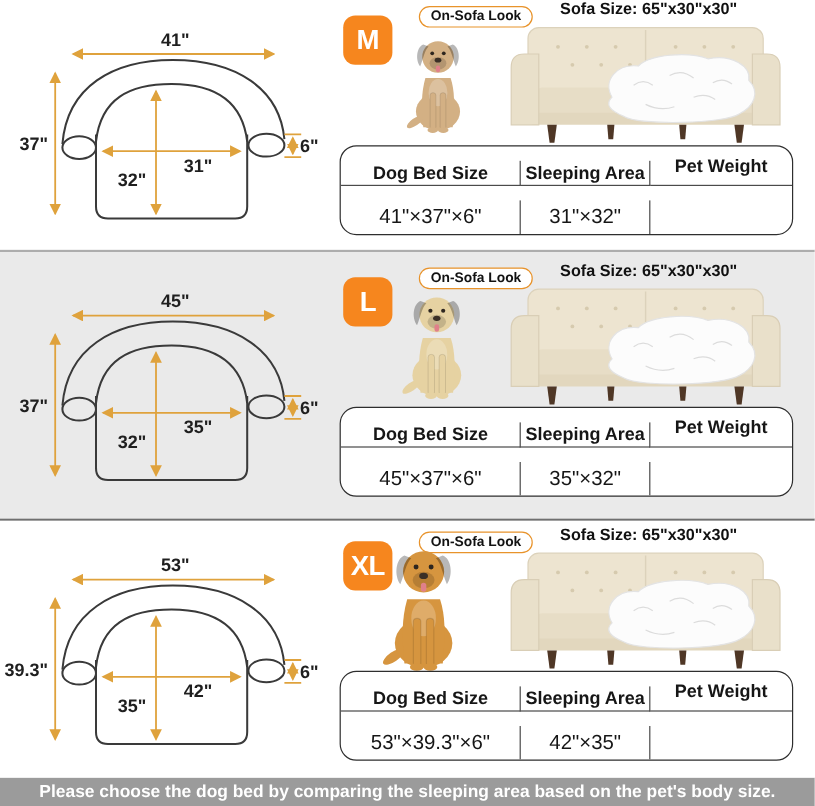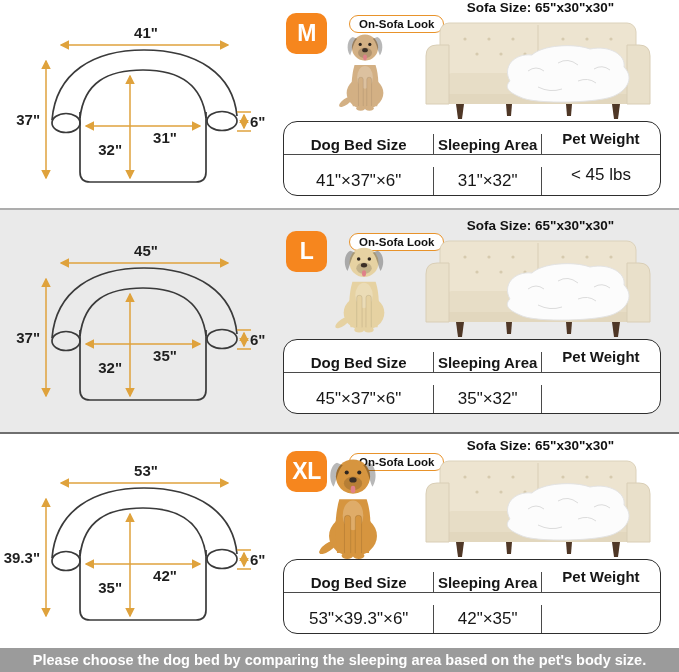--- a/index.html
+++ b/index.html
@@ -30,21 +30,21 @@
   }
 
   
   .badge {
     position:absolute; left:286px; top:13px; width:41px; height:41px;
     background:#F6861E; border-radius:10px;
     color:#fff; font-weight:bold; font-size:23px; letter-spacing:-0.5px;
     display:flex; align-items:center; justify-content:center;
   }
   .onsofa {
-    position:absolute; left:349px; top:15px;
+    position:absolute; left:349px; top:5px;
     background:#fff; border:1.5px solid #E8932B; border-radius:9px;
     padding:2px 9px; font-size:11.5px; font-weight:600; color:#111;
     white-space:nowrap;
   }
   .sofa-size {
     position:absolute; left:418px; top:0; width:245px;
     text-align:center; font-size:13.5px; font-weight:600; color:#111;
     white-space:nowrap;
   }
 
@@ -187,21 +187,20 @@
       <div class="sofa-size">Sofa Size: 65"x30"x30"</div>
       <svg class="sofa" viewBox="0 0 240 106">
         <use href="#sofa-shape" xlink:href="#sofa-shape"></use>
       </svg>
       <div class="spec-table">
         <div class="cell head c1">Dog Bed Size</div>
         <div class="cell head c2">Sleeping Area</div>
         <div class="cell head c3">Pet Weight</div>
         <div class="cell val c1">41"×37"×6"</div>
         <div class="cell val c2">31"×32"</div>
-        <div class="cell val c3">&lt; 45 lbs</div>
       </div>
     </div>
   </section>
 
   <div class="divider div-1"></div>
 
   <section class="size-section sec-l">
     <div class="content">
       <svg class="diagram" viewBox="0 0 280 190">
         <use href="#bed-geom" xlink:href="#bed-geom"></use>

